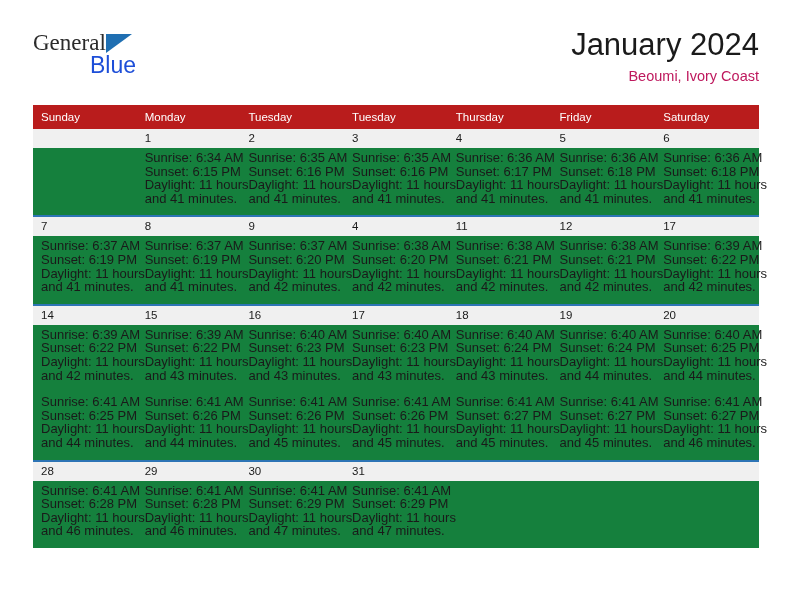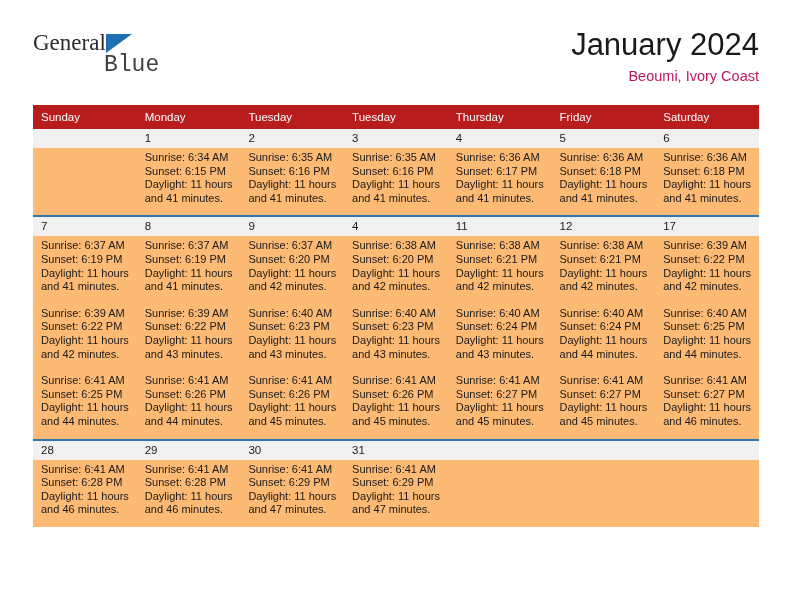--- a/index.html
+++ b/index.html
@@ -53,24 +53,23 @@
     width: 0;
     height: 0;
     border-left: 26px solid #1f6fb2;
     border-bottom: 19px solid transparent;
   }
   .logo-blue {
     position: absolute;
     left: 57px;
     top: 22px;
     font-size: 23px;
-    color: #404040;
-    font-family: Liberation Mono, monospace;
+    color: #1d4ed8;
+    font-family: Liberation Sans, sans-serif;
     line-height: 26px;
-    margin-left: 14px;
   }
   .title-block {
     position: absolute;
     right: 0;
     top: 0;
     text-align: right;
   }
   .cal-title {
     font-size: 31px;
     color: #1a1a1a;
@@ -110,22 +109,22 @@
     color: #1a1a1a;
     padding: 3px 0 3px 8px;
     border-top: 2px solid #2d74b5;
     vertical-align: top;
     line-height: 13px;
   }
   .week-first .daynum-row td {
     border-top: none;
   }
   .detail-row td {
-    background: #fdba74;
-    font-size: 11px;
+    background: #15803d;
+    font-size: 13px;
     color: #1a1a1a;
     padding: 3px 6px 10px 8px;
     vertical-align: top;
     line-height: 13.6px;
     border: none;
   }
   .detail-row td div {
     white-space: nowrap;
   }
   .empty-cell {
@@ -269,20 +268,29 @@
         <td>
           <div>Sunrise: 6:39 AM</div>
           <div>Sunset: 6:22 PM</div>
           <div>Daylight: 11 hours</div>
           <div>and 42 minutes.</div>
         </td>
       </tr>
     </tbody>
 
     <tbody>
+      <tr class="daynum-row">
+        <td>14</td>
+        <td>15</td>
+        <td>16</td>
+        <td>17</td>
+        <td>18</td>
+        <td>19</td>
+        <td>20</td>
+      </tr>
       <tr class="detail-row">
         <td>
           <div>Sunrise: 6:39 AM</div>
           <div>Sunset: 6:22 PM</div>
           <div>Daylight: 11 hours</div>
           <div>and 42 minutes.</div>
         </td>
         <td>
           <div>Sunrise: 6:39 AM</div>
           <div>Sunset: 6:22 PM</div>

